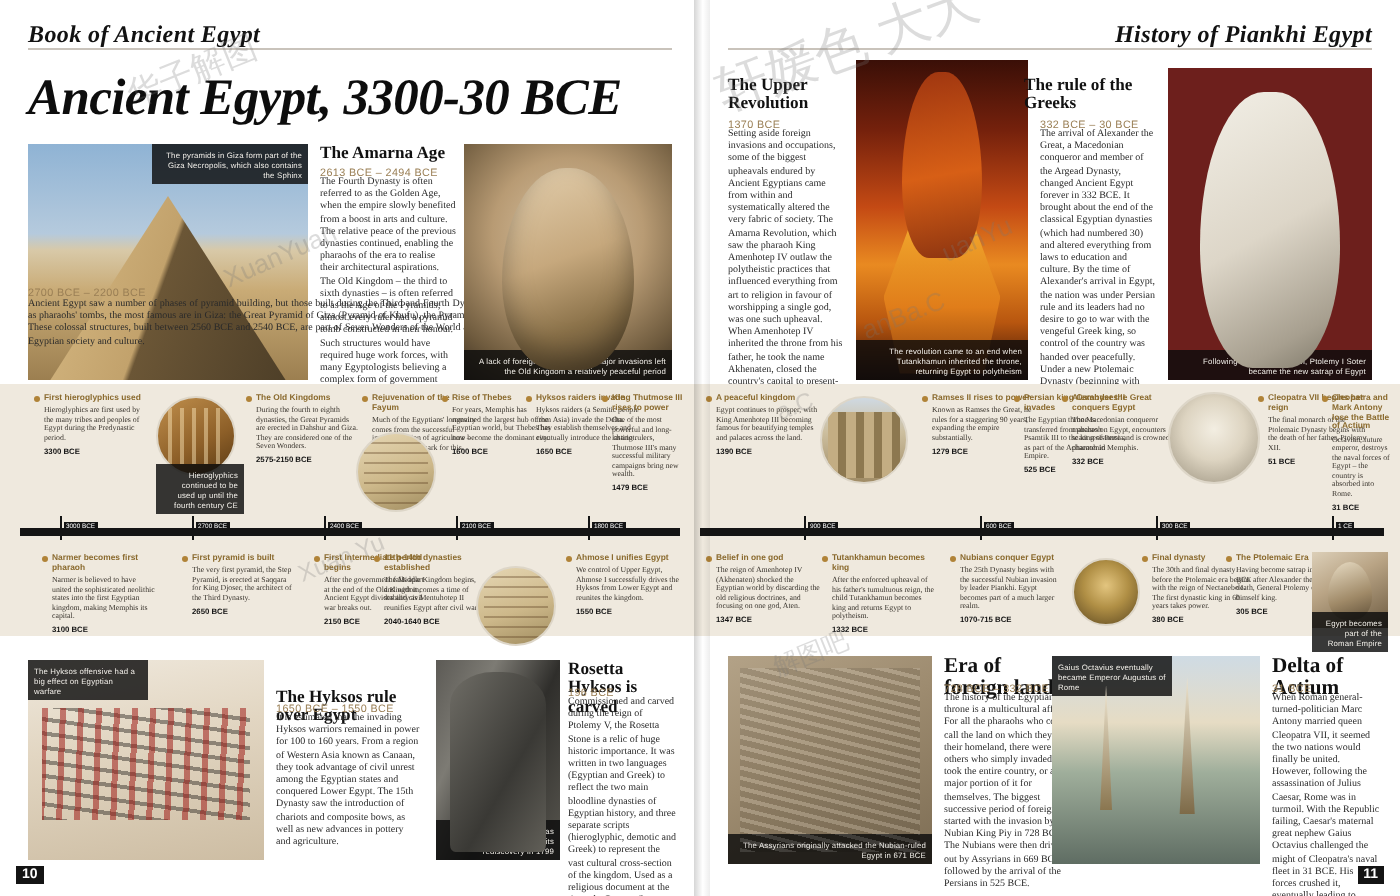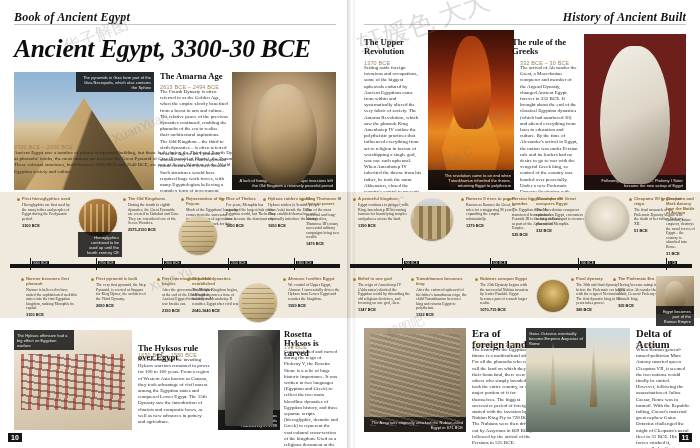--- a/index.html
+++ b/index.html
@@ -265,21 +265,21 @@
     </div>
     <div class="art-h" style="position:absolute;left:284px;top:330px;width:54px;">Rosetta Hyksos is carved</div>
     <div class="art-d" style="position:absolute;left:284px;top:342px;width:54px;">196 BCE</div>
     <div class="art-b" style="position:absolute;left:284px;top:349px;width:54px;">Commissioned and carved during the reign of Ptolemy V, the Rosetta Stone is a relic of huge historic importance. It was written in two languages (Egyptian and Greek) to reflect the two main bloodline dynasties of Egyptian history, and three separate scripts (hieroglyphic, demotic and Greek) to represent the vast cultural cross-section of the kingdom. Used as a religious document at the time, the Rosetta Stone has proved invaluable in helping modern linguists understand the use of language in Ancient Egypt.</div>
 
     <div class="pagenum pagenum-left">10</div>
   </div>
 
   <div class="page page-right">
 
-    <div class="runhead runhead-right">History of Ancient Built</div>
+    <div class="runhead runhead-right">History of Piankhi Egypt</div>
     <div class="rule-top" style="right:14px;width:322px;"></div>
 
     <div class="art-h" style="position:absolute;left:14px;top:38px;width:58px;">The Upper Revolution</div>
     <div class="art-d" style="position:absolute;left:14px;top:58px;width:58px;">1370 BCE</div>
     <div class="art-b" style="position:absolute;left:14px;top:65px;width:58px;">Setting aside foreign invasions and occupations, some of the biggest upheavals endured by Ancient Egyptians came from within and systematically altered the very fabric of society. The Amarna Revolution, which saw the pharaoh King Amenhotep IV outlaw the polytheistic practices that influenced everything from art to religion in favour of worshipping a single god, was one such upheaval. When Amenhotep IV inherited the throne from his father, he took the name Akhenaten, closed the country's capital to present-day city of Amarna and began defacing temples across the land. Such a central focus on domestic changes caused a great deal of territory in Asia to be lost.</div>
 
     <div class="photo statue" style="left:78px;top:30px;width:86px;height:160px;">
       <div class="cap" style="left:0;bottom:0;width:86px;">The revolution came to an end when Tutankhamun inherited the throne, returning Egypt to polytheism</div>
     </div>
 

